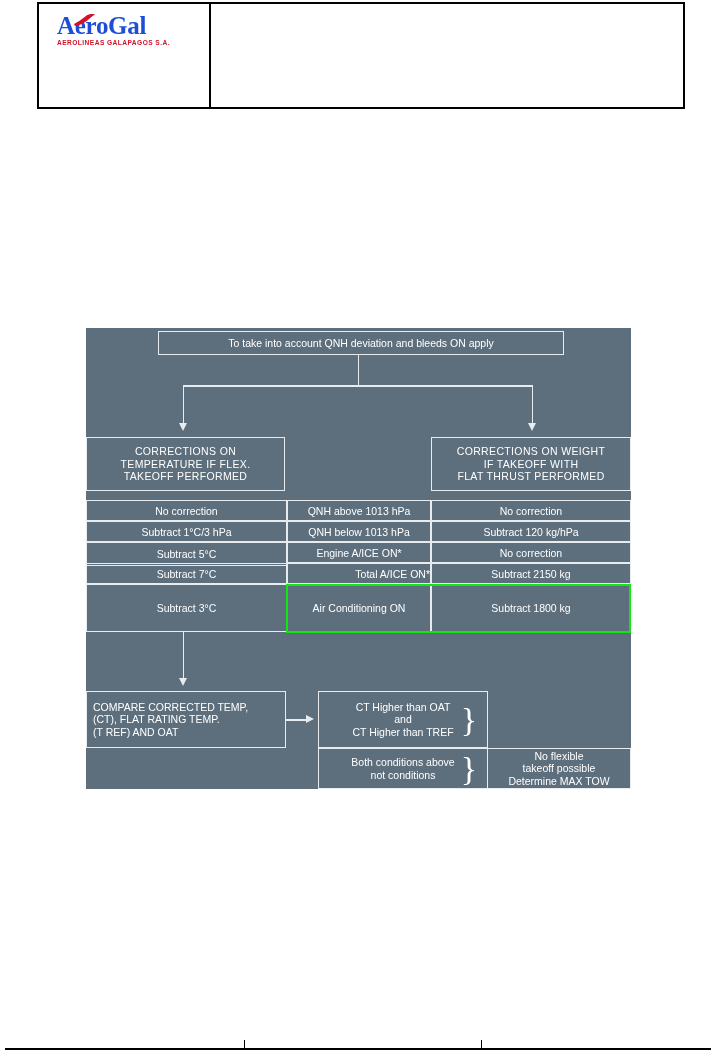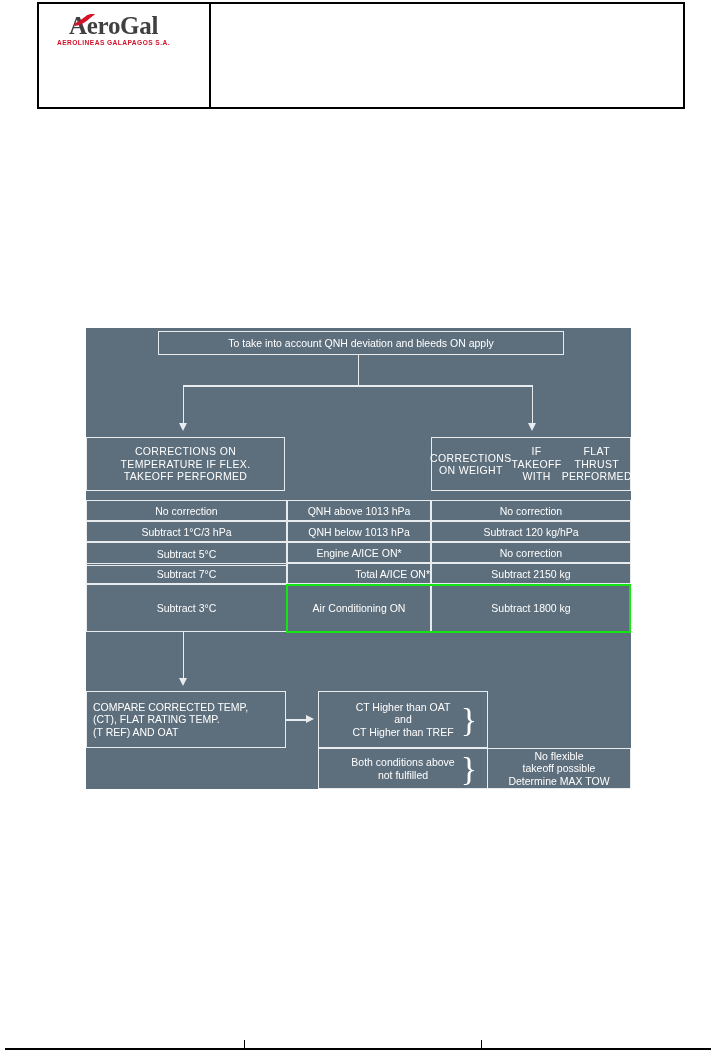--- a/index.html
+++ b/index.html
@@ -42,27 +42,26 @@
     position: absolute;
     left: 18px;
     top: 9px;
     width: 138px;
     height: 36px;
   }
   .logo-word {
     font-family: "Liberation Serif", serif;
     font-size: 25px;
     font-weight: bold;
-    color: #404040;
+    color: #1d4ed8;
     letter-spacing: -0.3px;
     line-height: 25px;
     position: relative;
     z-index: 1;
     white-space: nowrap;
-    margin-left: 12px;
   }
   .logo-bird {
     position: absolute;
     left: 16px;
     top: 0px;
     width: 24px;
     height: 14px;
     z-index: 2;
   }
   .logo-sub {
@@ -194,21 +193,21 @@
   <div class="db vline" style="left:445.5px; top:57px; height:40px;"></div>
   <div class="db arrow-down" style="left:92.5px; top:95px;"></div>
   <div class="db arrow-down" style="left:441.5px; top:95px;"></div>
 
   <div class="db node caps" style="left:0px; top:109px; width:199px; height:54px; flex-direction:column;">
     <span>CORRECTIONS ON</span>
     <span>TEMPERATURE IF FLEX.</span>
     <span>TAKEOFF PERFORMED</span>
   </div>
 
-  <div class="db node caps" style="left:345px; top:109px; width:200px; height:54px; flex-direction:row;">
+  <div class="db node caps" style="left:345px; top:109px; width:200px; height:54px; flex-direction:column;">
     <span>CORRECTIONS ON WEIGHT</span>
     <span>IF TAKEOFF WITH</span>
     <span>FLAT THRUST PERFORMED</span>
   </div>
 
   <div class="db cell" style="left:0px; top:172px; width:201px; height:21px;">
     <span>No correction</span>
   </div>
   <div class="db cell" style="left:201px; top:172px; width:144px; height:21px;">
     <span>QNH above 1013 hPa</span>
@@ -275,21 +274,21 @@
     <span>CT Higher than OAT</span>
     <span>and</span>
     <span>CT Higher than TREF</span>
   </div>
   <div class="db brace" style="left:370px; top:363px; width:26px; height:57px;">
     <span>}</span>
   </div>
 
   <div class="db node" style="left:232px; top:420px; width:170px; height:41px; flex-direction:column;">
     <span>Both conditions above</span>
-    <span>not fulfilled</span>
+    <span>not conditions</span>
   </div>
   <div class="db brace" style="left:370px; top:420px; width:26px; height:41px;">
     <span>}</span>
   </div>
   <div class="db node" style="left:402px; top:420px; width:143px; height:41px; flex-direction:column; border-left:none;">
     <span>No flexible</span>
     <span>takeoff possible</span>
     <span>Determine MAX TOW</span>
   </div>
 

